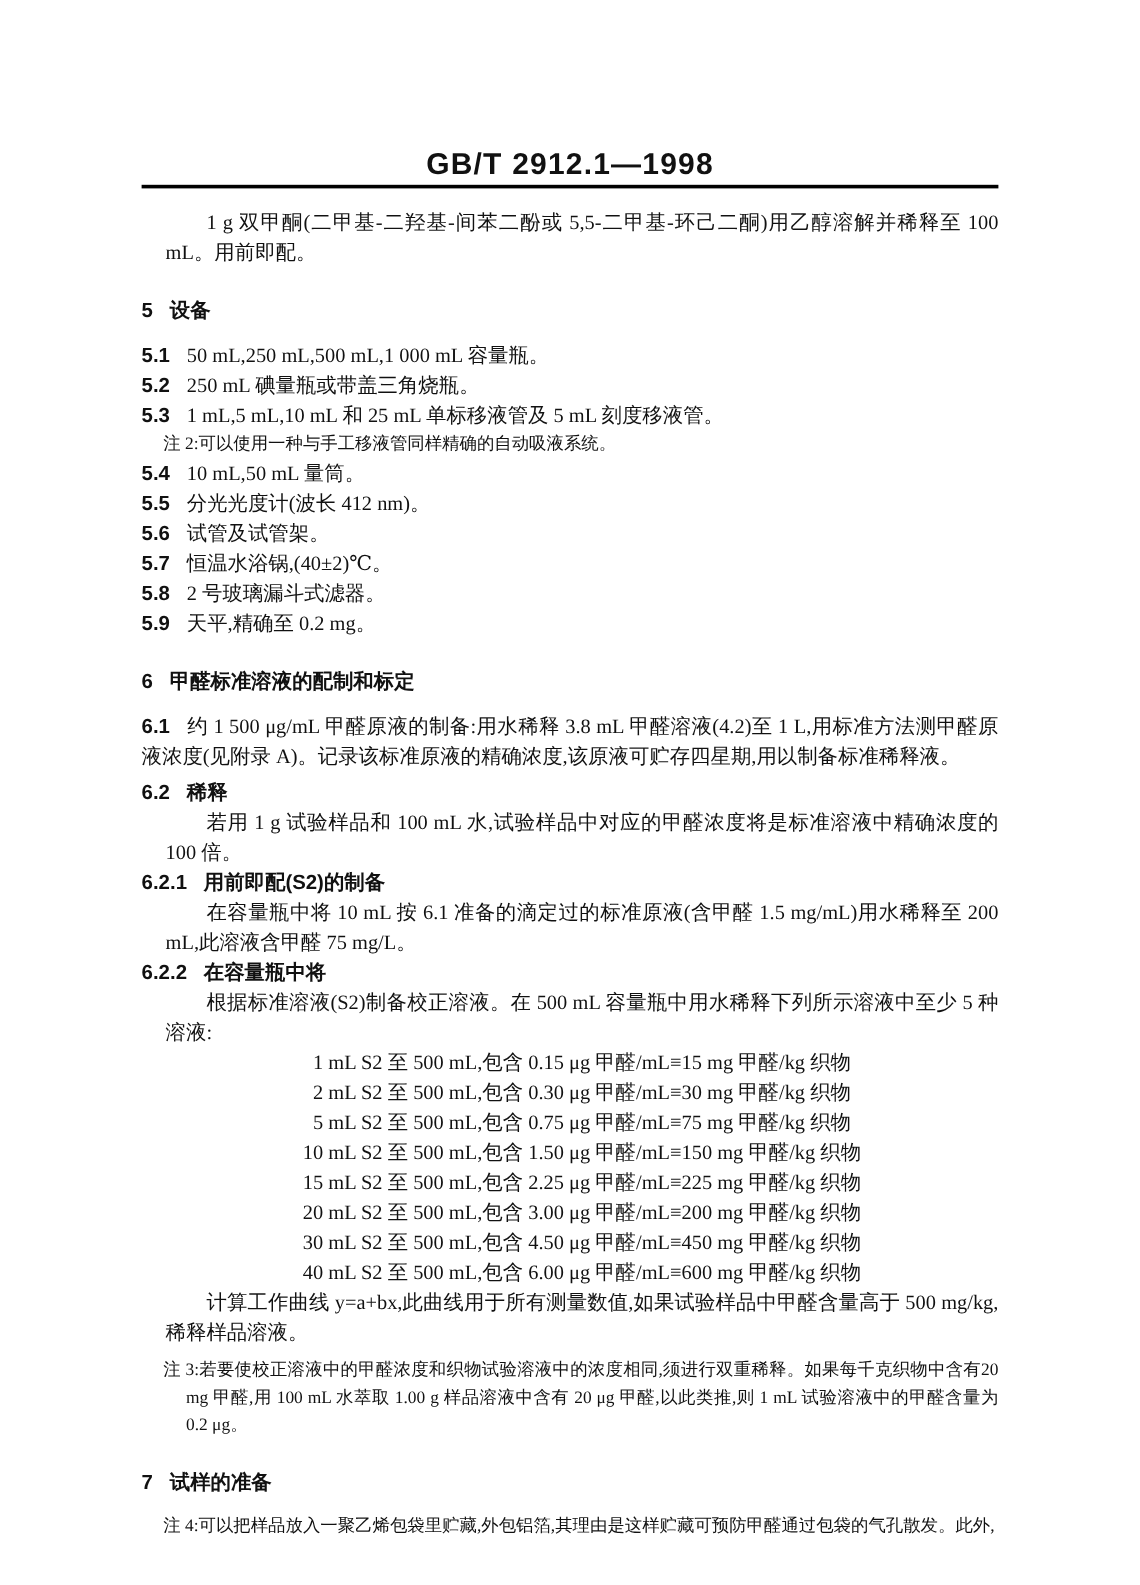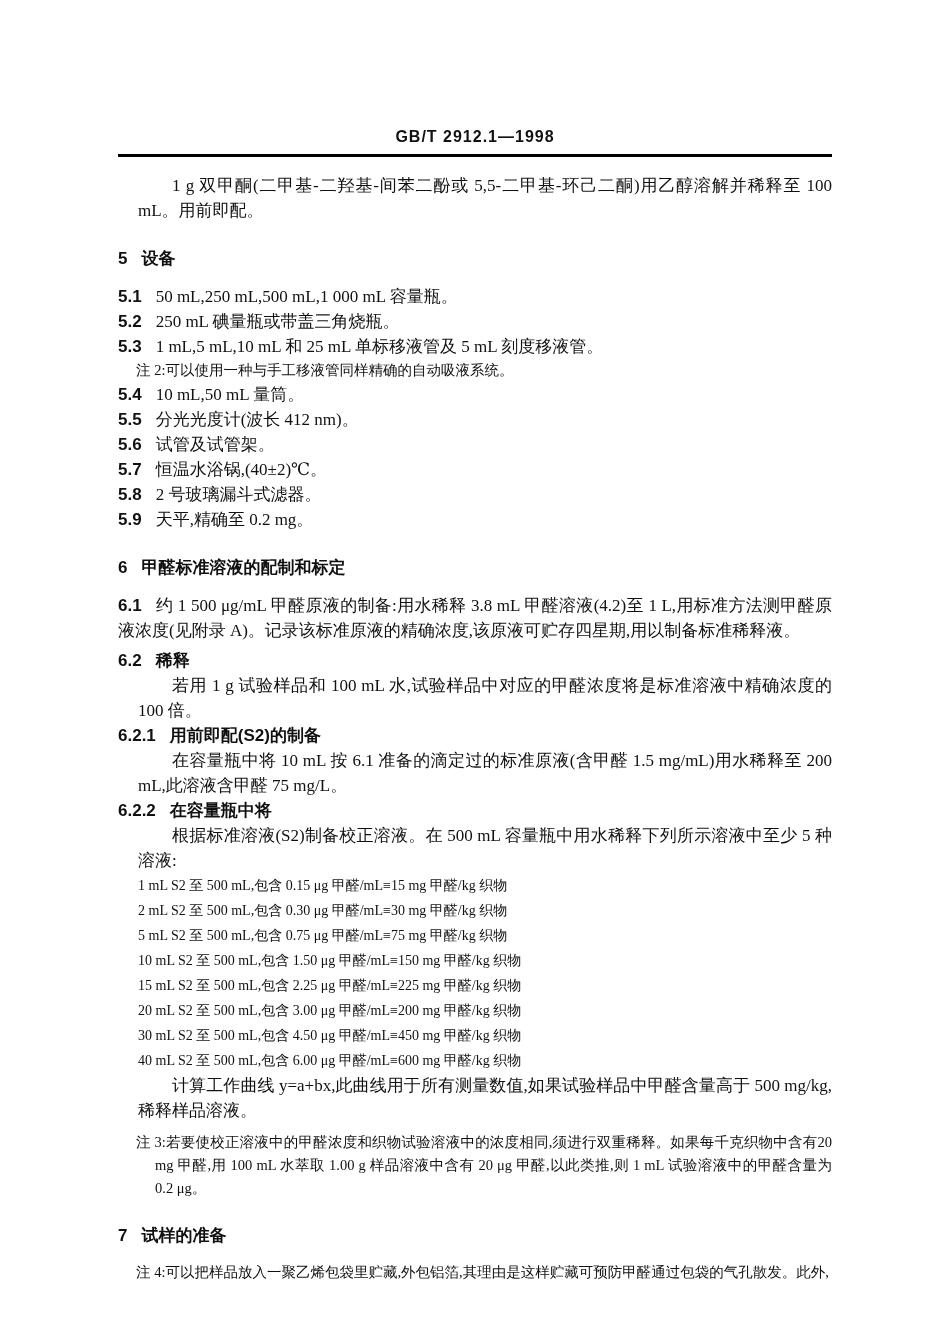--- a/index.html
+++ b/index.html
@@ -19,21 +19,21 @@
   .page {
     position: absolute;
     left: 118px;
     top: 126px;
     width: 714px;
   }
   .running-header {
     text-align: center;
     font-family: "Liberation Sans", "DejaVu Sans", sans-serif;
     font-weight: bold;
-    font-size: 16px;
+    font-size: 25px;
     letter-spacing: 1px;
     line-height: 22px;
   }
   .header-rule {
     border: none;
     border-top: 3px solid #000;
     margin: 6px 0 0 0;
   }
   p { margin: 0; }
   .para {
@@ -67,23 +67,24 @@
   .items { margin-top: 9px; }
   .note {
     font-size: 14.5px;
     line-height: 23px;
     padding-left: 37px;
     text-indent: -19px;
     text-align: justify;
   }
   .dilutions { padding-left: 20px; }
   .dilution-line {
-    font-size: 14px;
+    font-size: 17px;
     line-height: 25px;
     white-space: nowrap;
+    text-align: center;
   }
   .gap-sm { margin-top: 5px; }
   .gap-md { margin-top: 8px; }
 </style>
 </head>
 <body>
 
 <div class="canvas">
   <div class="page">
 

